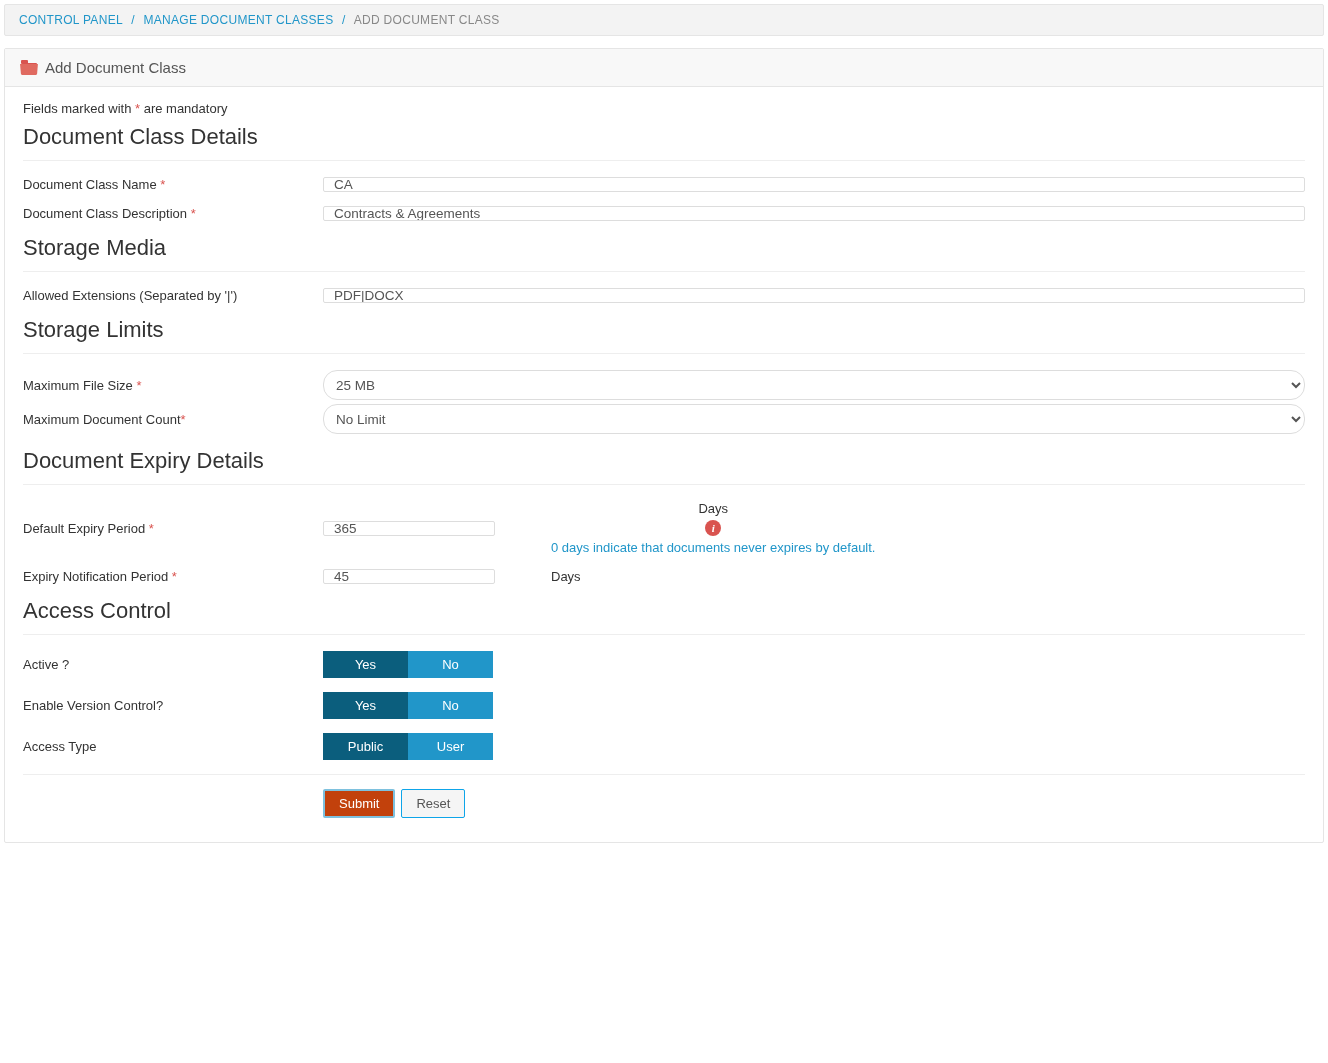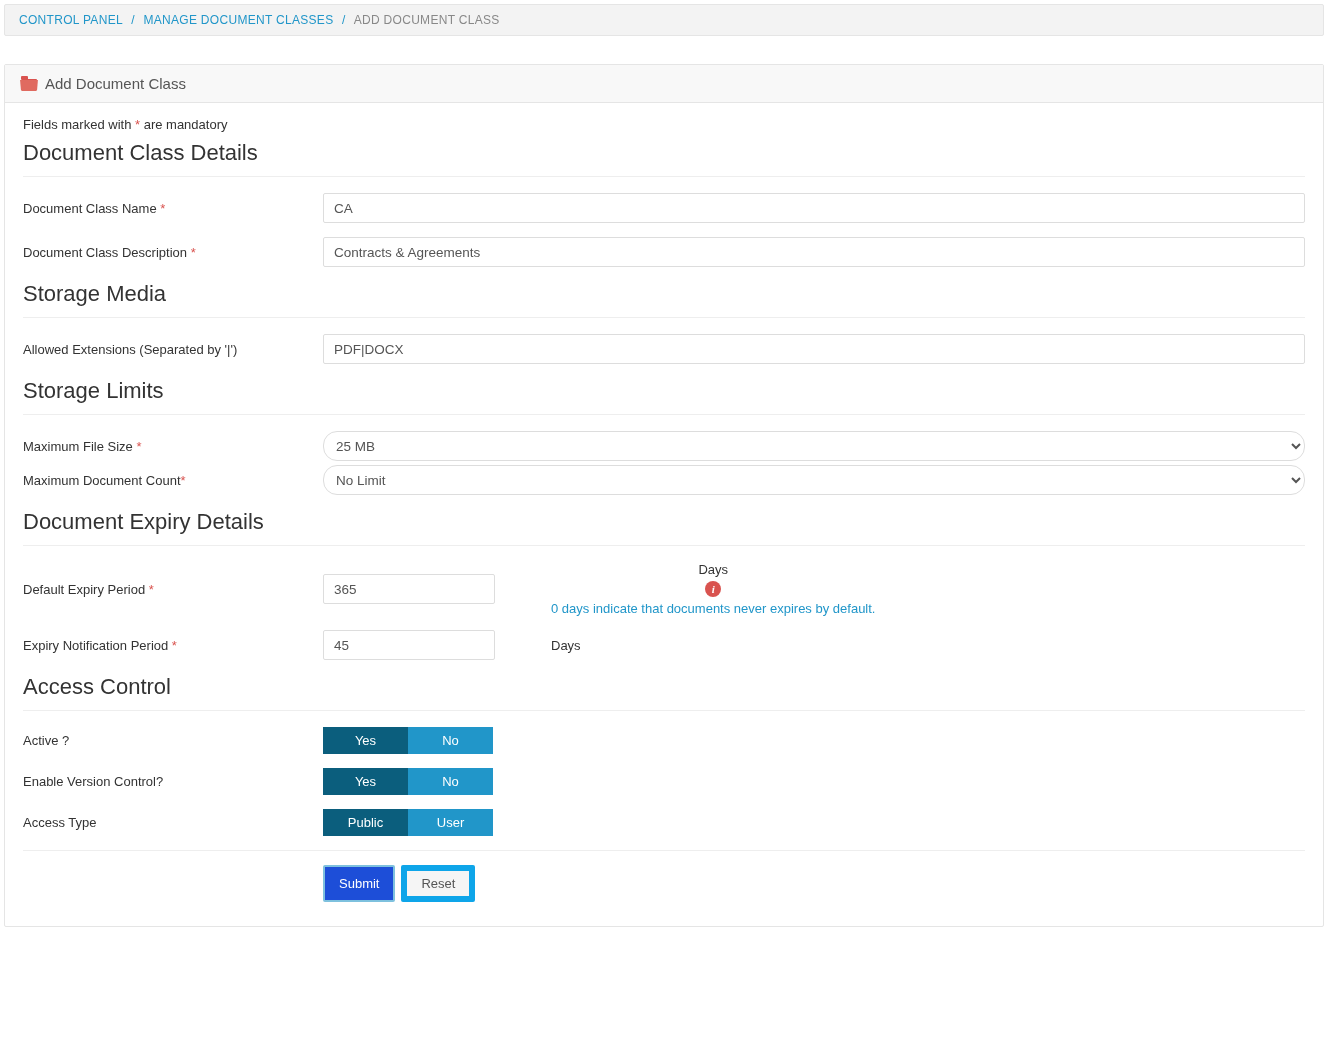--- a/index.html
+++ b/index.html
@@ -8,21 +8,21 @@
   font-size: 14px;
   color: #333;
   background: #fff;
   padding: 4px;
 }
 .breadcrumb {
   background: #f3f3f3;
   border: 1px solid #e5e5e5;
   border-radius: 2px;
   padding: 8px 14px;
-  margin-bottom: 28px;
+  margin-bottom: 12px;
   font-size: 12px;
   letter-spacing: 0.3px;
 }
 .breadcrumb a {
   color: #2196c9;
   text-decoration: none;
   text-transform: uppercase;
 }
 .breadcrumb .sep {
   color: #2196c9;
@@ -87,21 +87,21 @@
   align-items: center;
   gap: 12px;
 }
 input[type="text"] {
   width: 100%;
   border: 1px solid #ddd;
   padding: 6px 10px;
   font-size: 13.5px;
   color: #555;
   border-radius: 2px;
-  height: 30px;
+  height: 15px;
 }
 .input-narrow { width: 172px !important; }
 select {
   width: 100%;
   border: 1px solid #ddd;
   padding: 5px 8px;
   font-size: 13.5px;
   color: #555;
   border-radius: 14px;
   height: 30px;
@@ -149,28 +149,28 @@
   margin-top: 6px;
   padding-top: 14px;
 }
 .btn {
   padding: 5px 14px;
   font-size: 13px;
   border-radius: 2px;
   cursor: pointer;
 }
 .btn-primary {
-  background: #1d4ed8;
+  background: #c2410c;
   color: #fff;
   border: 2px solid #7ec1de;
 }
 .btn-default {
   background: #f5f5f5;
   color: #555;
-  border: 6px solid #0ea5e9;
+  border: 1px solid #0ea5e9;
 }
 .folder-icon {
   width: 16px; height: 12px;
   background: #d9534f;
   position: relative;
   border-radius: 1px 1px 2px 2px;
   margin-top:2px;
 }
 .folder-icon::before {
   content:"";

